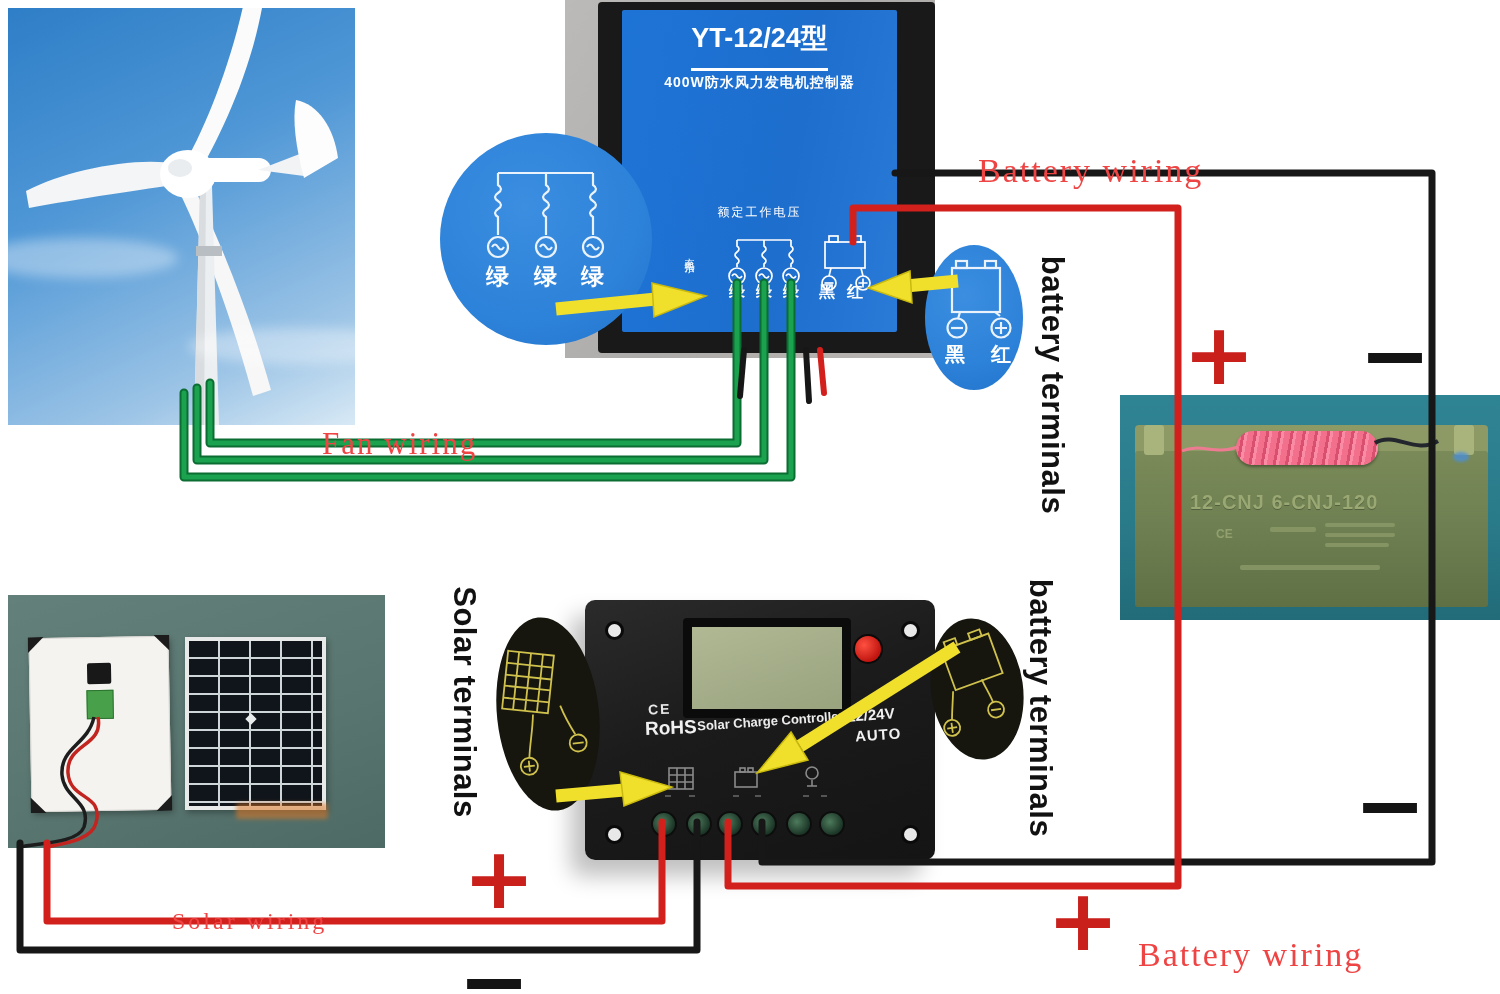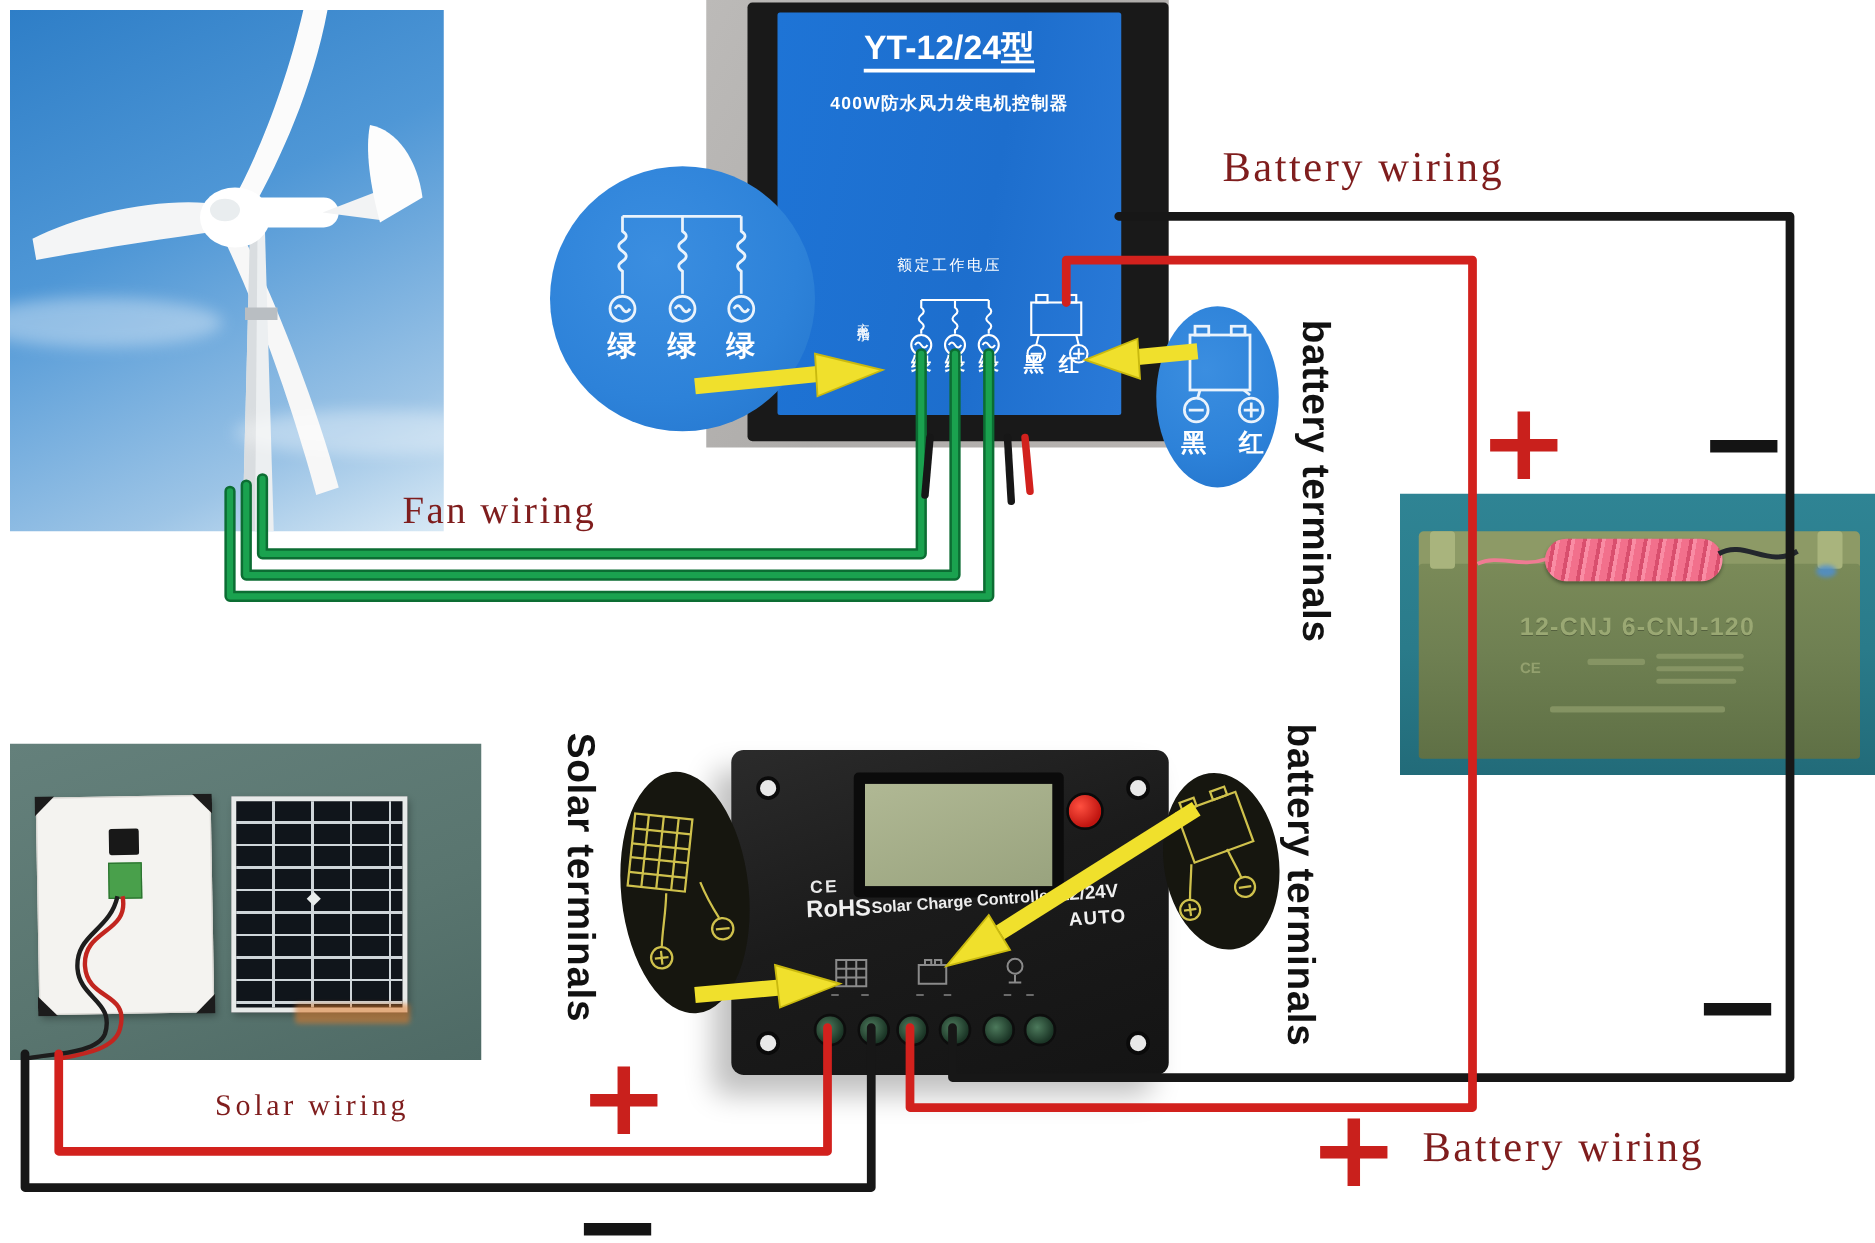--- a/index.html
+++ b/index.html
@@ -10,36 +10,36 @@
   #turbine-photo{left:8px;top:8px;width:347px;height:417px;
      background:linear-gradient(155deg,#2e7ec7 0%,#4f97d6 40%,#9cc4e6 80%,#d8e9f5 100%);}
   .cloud{position:absolute;background:#fff;opacity:.35;filter:blur(6px);border-radius:50%;}
   
   #wcontroller-photo{left:565px;top:0px;width:370px;height:358px;
      background:linear-gradient(120deg,#bcbab8 0%,#aeacaa 50%,#b8b4b1 100%);}
   .wc-slab{position:absolute;left:33px;top:2px;width:337px;height:351px;background:#191919;border-radius:4px;}
   .wc-label{position:absolute;left:57px;top:10px;width:275px;height:322px;color:#fff;
      background:linear-gradient(100deg,#1e74d6 0%,#1d6ecd 60%,#2a7ad8 100%);border-radius:2px;}
   .wc-title{position:absolute;left:0;right:0;top:10px;text-align:center;font-size:27px;font-weight:bold;}
-  .wc-title span{border-bottom:3px solid #fff;padding-bottom:2px;}
+  .wc-title span{border-bottom:3px solid #fff;padding-bottom:15px;}
   .wc-sub{position:absolute;left:0;right:0;top:64px;text-align:center;font-size:14px;font-weight:bold;letter-spacing:1px;}
   .wc-specs{position:absolute;left:44px;top:90px;font-size:13px;line-height:20px;letter-spacing:.5px;}
   .wc-diagtitle{position:absolute;left:0;right:0;top:194px;text-align:center;font-size:12px;letter-spacing:2px;}
   .wc-term{position:absolute;top:272px;font-size:16px;font-weight:bold;}
   .wc-side{position:absolute;left:60px;top:240px;font-size:10px;writing-mode:vertical-rl;letter-spacing:2px;opacity:.95;}
   
   #battery-photo{left:1120px;top:395px;width:380px;height:225px;
      background:linear-gradient(180deg,#2f8494 0%,#2a7b8a 55%,#226b79 100%);}
   .batt-top{position:absolute;left:15px;top:30px;width:353px;height:28px;background:#8d9a66;border-radius:4px 4px 0 0;}
   .batt-body{position:absolute;left:15px;top:56px;width:353px;height:156px;background:linear-gradient(180deg,#7a8a58 0%,#6f8052 45%,#5f7045 100%);border-radius:3px;}
   .batt-bracket{position:absolute;width:20px;height:30px;background:#a9b47d;border-radius:3px;}
   .batt-coil{position:absolute;left:116px;top:36px;width:142px;height:34px;border-radius:17px;
      background:repeating-linear-gradient(100deg,#f2708c 0 6px,#d94f6e 6px 9px,#f98ca4 9px 12px);
      box-shadow:0 2px 3px rgba(0,0,0,.35);}
-  .batt-model{position:absolute;left:70px;top:96px;width:240px;text-align:center;font-size:20px;font-weight:bold;
+  .batt-model{position:absolute;left:70px;top:96px;width:240px;text-align:left;font-size:20px;font-weight:bold;
      color:#9aa873;letter-spacing:1px;text-shadow:0 1px 0 rgba(0,0,0,.25);}
   .batt-ce{position:absolute;left:96px;top:132px;font-size:12px;font-weight:bold;color:#93a06e;}
   .fineprint{position:absolute;background:#8f9c6b;opacity:.75;border-radius:2px;}
   .batt-blue{position:absolute;left:333px;top:57px;width:16px;height:10px;background:#4b8fd6;border-radius:50%;filter:blur(1.5px);opacity:.8;}
   
   #spanel-photo{left:8px;top:595px;width:377px;height:253px;
      background:linear-gradient(160deg,#64807b 0%,#59756f 60%,#4e6a65 100%);}
   .panel-back{position:absolute;left:22px;top:42px;width:138px;height:172px;background:#f4f3f0;
      border:1px solid #d8d6d2;transform:rotate(-1deg);box-shadow:2px 3px 6px rgba(0,0,0,.3);}
   .pcorner{position:absolute;width:16px;height:16px;background:#1c1c1c;}
@@ -66,21 +66,21 @@
   .sc-volt{position:absolute;left:262px;top:106px;font-size:15px;font-weight:bold;color:#f0f0f0;transform:rotate(-4deg);}
   .sc-auto{position:absolute;left:270px;top:126px;font-size:15px;font-weight:bold;color:#f0f0f0;transform:rotate(-4deg);letter-spacing:1px;}
   .term{position:absolute;width:22px;height:22px;border-radius:50%;background:radial-gradient(circle at 40% 40%,#4d7a5c,#1b3526 70%);
      border:2px solid #0d0d0d;top:211px;}
   
   .callout-blue{position:absolute;background:radial-gradient(circle at 40% 35%,#3b8ee0,#2d82d9 60%,#2374cc 100%);border-radius:50%;}
   .callout-dark{position:absolute;background:#16160f;border-radius:50%;}
   .cb-label{position:absolute;color:#fff;font-weight:bold;}
   
   #overlay{position:absolute;left:0;top:0;}
-  .wl{position:absolute;font-family:"Liberation Serif","DejaVu Serif",serif;color:#7f1d1d;white-space:nowrap;}
+  .wl{position:absolute;font-family:"Liberation Serif","DejaVu Serif",serif;color:#ef4444;white-space:nowrap;margin-top:36px;}
   .vtext{position:absolute;font-family:"Liberation Sans",sans-serif;font-weight:bold;font-size:31px;color:#111;
      transform:rotate(90deg);white-space:nowrap;text-align:center;letter-spacing:.5px;}
   .sign{position:absolute;transform:translate(-50%,-50%);font-family:"DejaVu Sans",sans-serif;
      font-weight:bold;font-size:86px;line-height:1;}
   .sign-red{color:#c9201c;}
   .sign-black{color:#141414;}
 </style>
 </head>
 <body>
 

